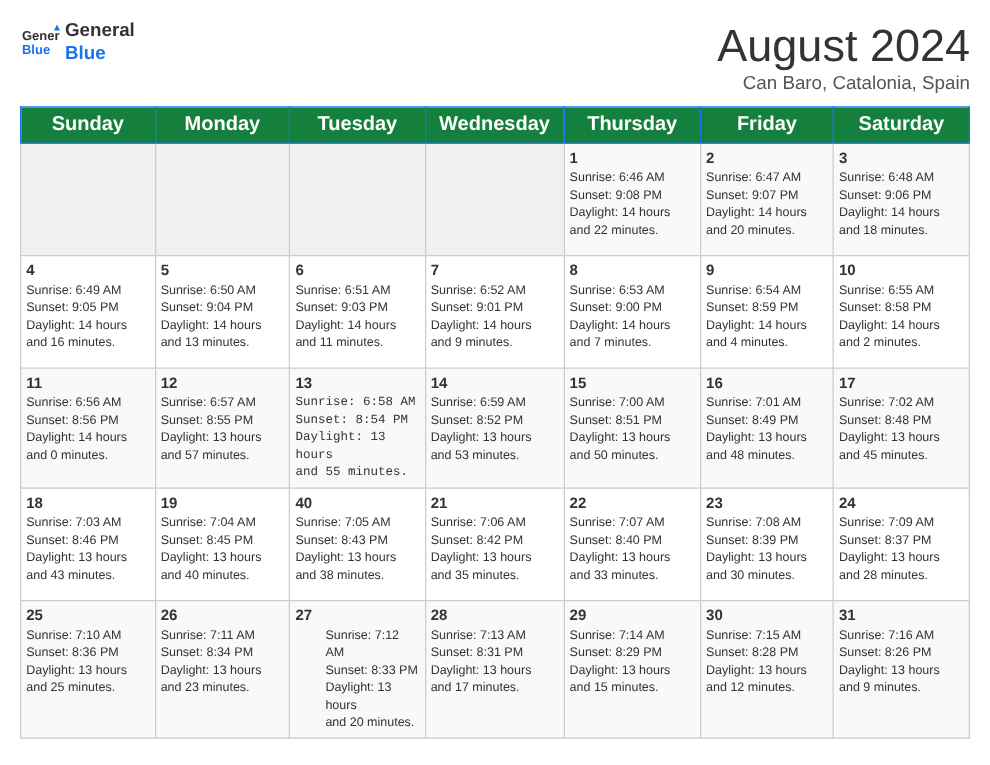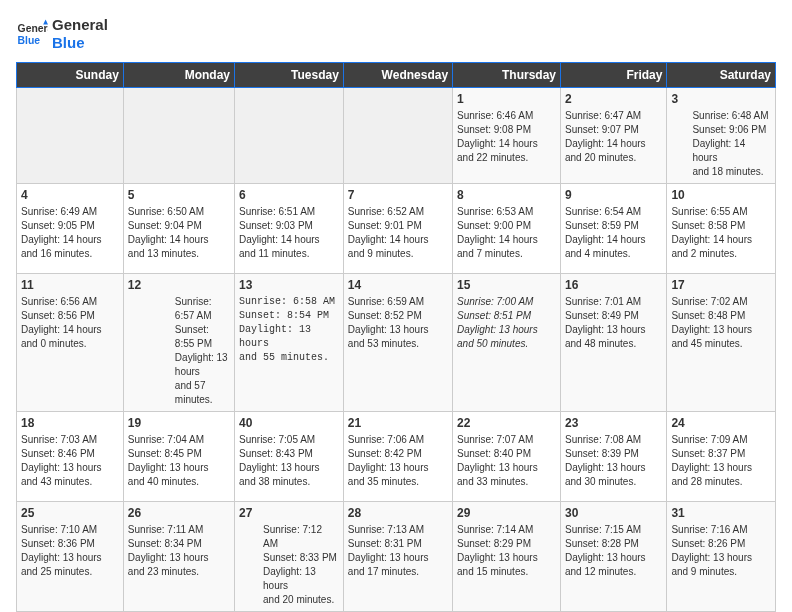--- a/index.html
+++ b/index.html
@@ -36,25 +36,25 @@
     .calendar-subtitle {
       font-size: 15px;
       color: #555;
     }
     table {
       width: 100%;
       border-collapse: collapse;
       font-size: 11px;
     }
     thead tr th {
-      background: #404040;
+      background: #15803d;
       color: #fff;
       padding: 5px 4px;
-      text-align: right;
-      font-size: 12px;
+      text-align: center;
+      font-size: 16px;
       font-weight: bold;
       border: 1px solid #1a73e8;
     }
     tbody tr td {
       border: 1px solid #ccc;
       vertical-align: top;
       padding: 4px;
       height: 90px;
       width: 113px;
     }
@@ -87,20 +87,24 @@
     <svg class="logo-icon" viewBox="0 0 40 40" xmlns="http://www.w3.org/2000/svg">
       <text x="2" y="18" font-size="13" font-weight="bold" fill="#333" font-family="Arial">General</text>
       <text x="2" y="32" font-size="13" font-weight="bold" fill="#1a73e8" font-family="Arial">Blue</text>
       <polygon points="34,8 40,8 37,2" fill="#1a73e8"></polygon>
     </svg>
     <div>
       <div style="font-size:15px;font-weight:bold;color:#333;line-height:1.2;">General</div>
       <div style="font-size:15px;font-weight:bold;color:#1a73e8;line-height:1.2;">Blue</div>
     </div>
   </div>
+  <div class="title-area">
+    <div class="calendar-title">August 2024</div>
+    <div class="calendar-subtitle">Can Baro, Catalonia, Spain</div>
+  </div>
 </div>
 
 <table>
   <thead>
     <tr>
     <th>Sunday</th>
         <th>Monday</th>
         <th>Tuesday</th>
         <th>Wednesday</th>
         <th>Thursday</th>
@@ -123,21 +127,21 @@
         </td>
         <td>
           <div class="day-num">2</div>
           <div class="day-info" style="white-space: pre-line;">Sunrise: 6:47 AM
 Sunset: 9:07 PM
 Daylight: 14 hours
 and 20 minutes.</div>
         </td>
         <td>
           <div class="day-num">3</div>
-          <div class="day-info" style="white-space: pre-line; margin-left: 21px;">Sunrise: 6:48 AM
+          <div class="day-info" style="white-space: pre-line;">Sunrise: 6:48 AM
 Sunset: 9:06 PM
 Daylight: 14 hours
 and 18 minutes.</div>
         </td>
       </tr>
       <tr>
         <td>
           <div class="day-num">4</div>
           <div class="day-info" style="white-space: pre-line;">Sunrise: 6:49 AM
 Sunset: 9:05 PM
@@ -190,42 +194,42 @@
       <tr>
         <td>
           <div class="day-num">11</div>
           <div class="day-info" style="white-space: pre-line;">Sunrise: 6:56 AM
 Sunset: 8:56 PM
 Daylight: 14 hours
 and 0 minutes.</div>
         </td>
         <td>
           <div class="day-num">12</div>
-          <div class="day-info" style="white-space: pre-line; margin-left: 47px;">Sunrise: 6:57 AM
+          <div class="day-info" style="white-space: pre-line;">Sunrise: 6:57 AM
 Sunset: 8:55 PM
 Daylight: 13 hours
 and 57 minutes.</div>
         </td>
         <td>
           <div class="day-num">13</div>
           <div class="day-info" style="white-space: pre-line; font-family: Liberation Mono, monospace;">Sunrise: 6:58 AM
 Sunset: 8:54 PM
 Daylight: 13 hours
 and 55 minutes.</div>
         </td>
         <td>
           <div class="day-num">14</div>
           <div class="day-info" style="white-space: pre-line;">Sunrise: 6:59 AM
 Sunset: 8:52 PM
 Daylight: 13 hours
 and 53 minutes.</div>
         </td>
         <td>
           <div class="day-num">15</div>
-          <div class="day-info" style="white-space: pre-line; font-style: italic;">Sunrise: 7:00 AM
+          <div class="day-info" style="white-space: pre-line;">Sunrise: 7:00 AM
 Sunset: 8:51 PM
 Daylight: 13 hours
 and 50 minutes.</div>
         </td>
         <td>
           <div class="day-num">16</div>
           <div class="day-info" style="white-space: pre-line;">Sunrise: 7:01 AM
 Sunset: 8:49 PM
 Daylight: 13 hours
 and 48 minutes.</div>

